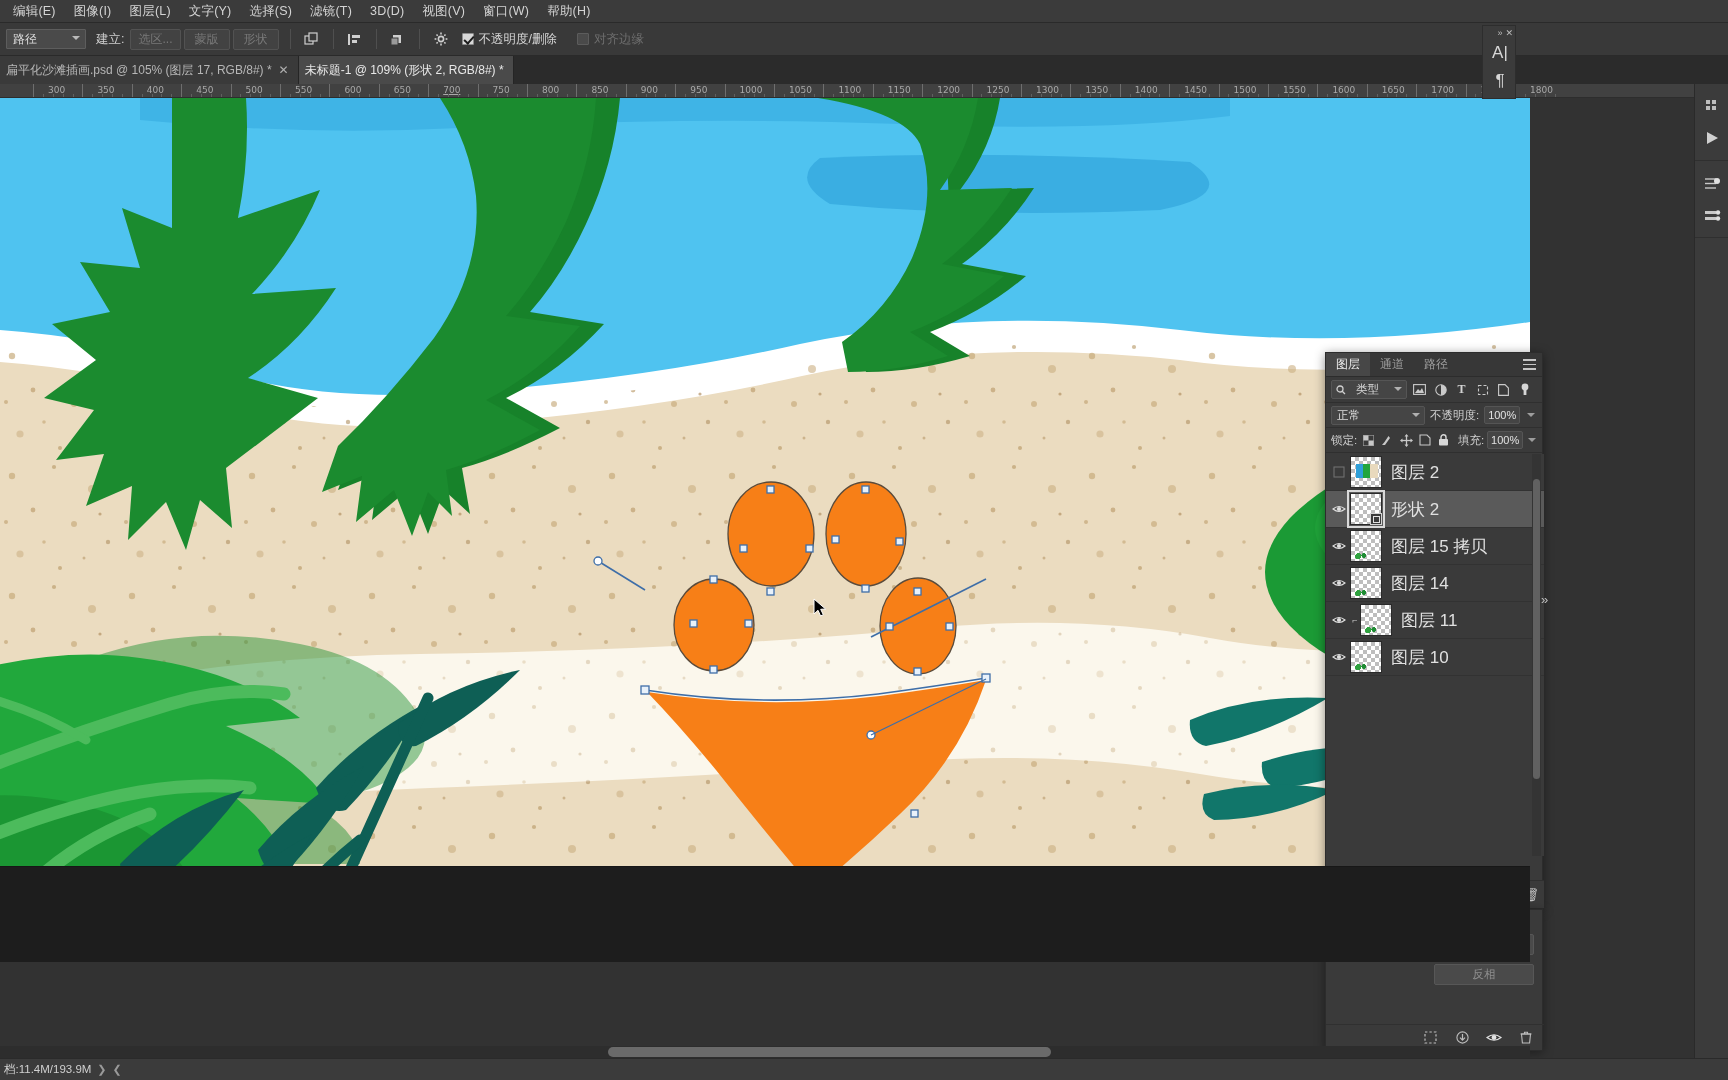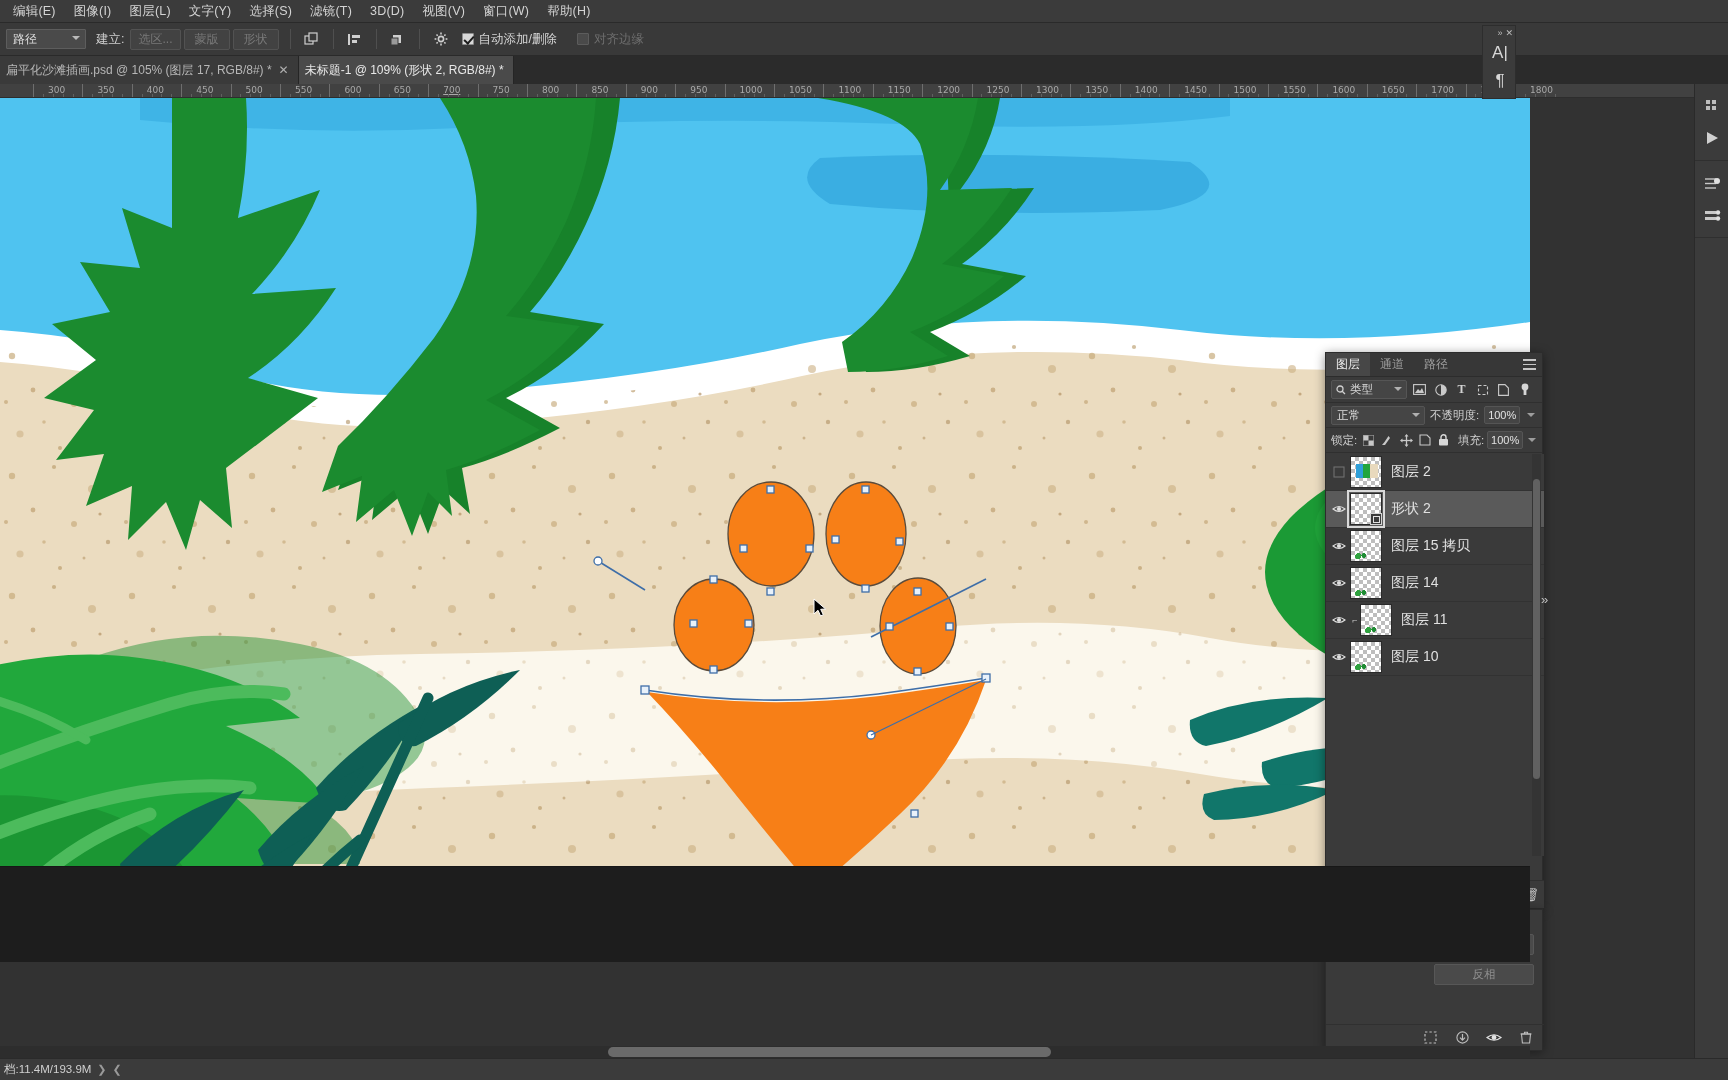--- a/index.html
+++ b/index.html
@@ -101,21 +101,21 @@
   .lp-tabs { height:24px; background:#373737; display:flex; align-items:stretch;
      border-bottom:1px solid #2c2c2c; position:relative;}
   .lp-tab { padding:0 10px; display:flex;align-items:center; font-size:12px;
      color:#9e9e9e; }
   .lp-tab.active { background:#474747; color:#ececec; }
   .lp-menu { position:absolute; right:6px; top:6px; width:13px; }
   .lp-menu i { display:block; height:1.5px; background:#c6c6c6; margin-bottom:3px;}
   .lp-filter { height:26px; display:flex; align-items:center; padding:0 5px; gap:4px;
      border-bottom:1px solid #2f2f2f; }
   .kind-sel { width:76px;height:19px;background:#454545;border:1px solid #555;
-     display:flex;align-items:center;gap:4px;padding-left:4px;position:relative;
+     display:flex;align-items:center;gap:10px;padding-left:4px;position:relative;
      color:#d6d6d6;font-size:11.5px;border-radius:2px;}
   .kind-sel .caret{position:absolute;right:4px;top:6px;width:0;height:0;
      border-left:4px solid transparent;border-right:4px solid transparent;
      border-top:4px solid #b0b0b0;}
   .fic { width:17px;height:19px;display:flex;align-items:center;justify-content:center;
      color:#cacaca;font-size:12px;}
   .lp-blend { height:25px; display:flex; align-items:center; padding:0 5px; gap:5px;
      border-bottom:1px solid #2f2f2f;}
   .blend-sel{width:94px;height:19px;background:#454545;border:1px solid #555;
      color:#dcdcdc;font-size:11.5px;display:flex;align-items:center;padding-left:5px;
@@ -143,21 +143,21 @@
   .thumb{width:32px;height:32px;border:1px solid #2a2a2a;position:relative;
      background-image:
        linear-gradient(45deg,#bdbdbd 25%,transparent 25%,transparent 75%,#bdbdbd 75%),
        linear-gradient(45deg,#bdbdbd 25%,#fff 25%,#fff 75%,#bdbdbd 75%);
      background-size:8px 8px; background-position:0 0,4px 4px; flex:none;}
   .thumb.shapefr{outline:2px solid #d9d9d9; outline-offset:1px;}
   .thumb .badge{position:absolute;right:-1px;bottom:-1px;width:12px;height:12px;
      background:#3a3a3a;border:1px solid #d4d4d4;display:flex;align-items:center;
      justify-content:center;}
   .thumb .badge::after{content:"";width:5px;height:5px;border:1px solid #e2e2e2;}
-  .lname{color:#e0e0e0;font-size:14px;margin-left:9px;white-space:nowrap;}
+  .lname{color:#e0e0e0;font-size:17px;margin-left:9px;white-space:nowrap;}
   .linkmark{width:10px;color:#cfcfcf;font-size:9px;text-align:center;}
   .lp-scroll{position:absolute;right:1px;top:101px;width:9px;height:402px;background:#343434;}
   .lp-thumbbar{position:absolute;right:2px;top:126px;width:7px;height:300px;
      background:#616161;border-radius:4px;}
   .lp-foot{position:absolute;left:0;bottom:0;width:218px;height:28px;background:#3a3a3a;
      border-top:1px solid #2f2f2f;display:flex;align-items:center;justify-content:center;
      gap:15px;}
   .fbtn{width:17px;height:19px;display:flex;align-items:center;justify-content:center;
      color:#c3c3c3;font-size:13px;}
 
@@ -236,21 +236,21 @@
             <line x1="11.6" y1="7" x2="13.4" y2="7"></line>
             <line x1="2.5" y1="2.5" x2="3.7" y2="3.7"></line>
             <line x1="10.3" y1="10.3" x2="11.5" y2="11.5"></line>
             <line x1="11.5" y1="2.5" x2="10.3" y2="3.7"></line>
             <line x1="3.7" y1="10.3" x2="2.5" y2="11.5"></line>
           </g>
         </svg>
     </div>
     <div style="display:flex;align-items:center;margin-left:8px;">
       <span class="chk"></span>
-      <span class="opt-text">自动添加/删除</span>
+      <span class="opt-text">不透明度/删除</span>
     </div>
     <div style="display:flex;align-items:center;margin-left:20px;">
       <span class="chk off"></span>
       <span class="opt-text dim">对齐边缘</span>
     </div>
   </div>
 
   <div class="tabbar">
     <div class="doctab">
       <span>扁平化沙滩插画.psd @ 105% (图层 17, RGB/8#) *</span>

